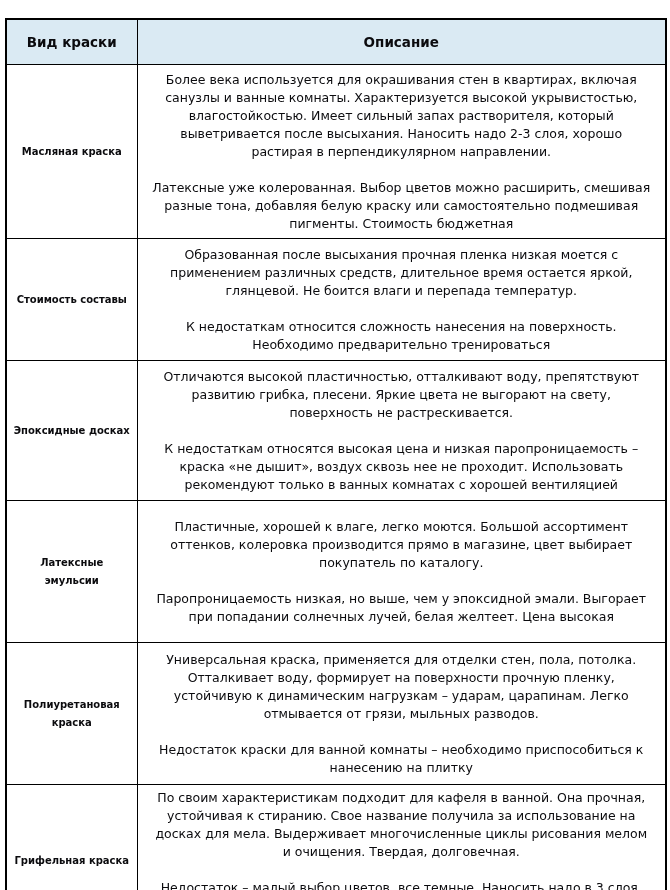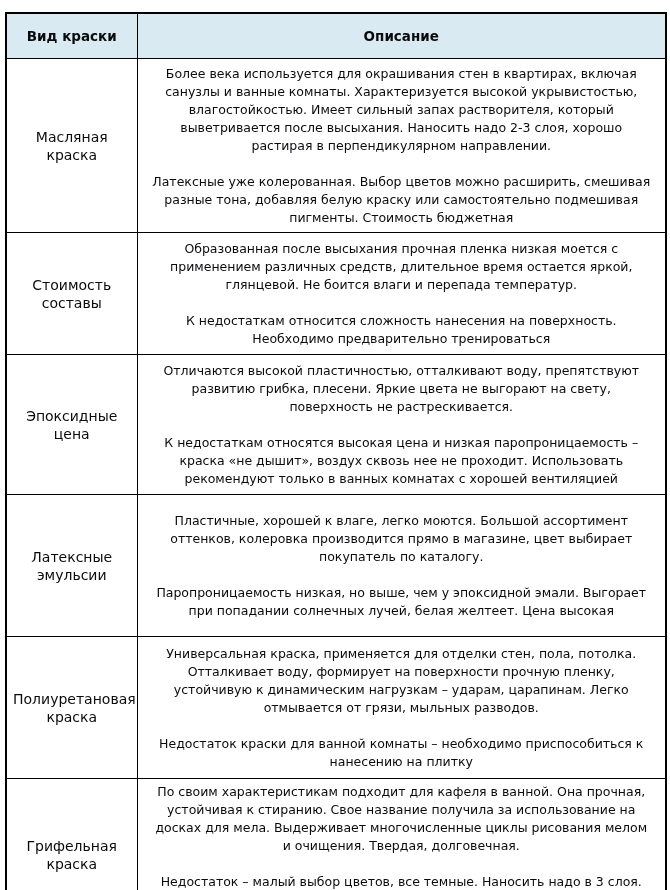--- a/index.html
+++ b/index.html
@@ -8,21 +8,21 @@
     background: #ffffff;
     width: 670px;
     height: 890px;
     font-family: "DejaVu Sans", "Liberation Sans", sans-serif;
     color: #0b0b0e;
   }
   .page {
     width: 670px;
     height: 890px;
     box-sizing: border-box;
-    padding: 12px 5px 0 5px;
+    padding: 18px 5px 0 5px;
   }
   table.paint-table {
     width: 660px;
     border-collapse: collapse;
     table-layout: fixed;
     border: 2px solid #000000;
     font-size: 12.5px;
     line-height: 18px;
   }
   col.c1 { width: 131px; }
@@ -34,21 +34,22 @@
   }
   th {
     background: #daeaf3;
     font-weight: bold;
     font-size: 13.5px;
     height: 40px;
     padding: 2px 4px;
   }
   td.type-cell {
     padding: 2px 6px;
-    font-size: 14px;
+    font-size: 10px;
+    font-weight: bold;
   }
   td.desc-cell {
     padding: 4px 13px;
   }
   td.desc-cell p {
     margin: 0;
   }
   td.desc-cell p + p {
     margin-top: 18px;
   }
@@ -83,21 +84,21 @@
         </td>
       </tr>
       <tr class="r2">
         <td class="type-cell">Стоимость составы</td>
         <td class="desc-cell">
           <p>Образованная после высыхания прочная пленка низкая моется с применением различных средств, длительное время остается яркой, глянцевой. Не боится влаги и перепада температур.</p>
           <p>К недостаткам относится сложность нанесения на поверхность. Необходимо предварительно тренироваться</p>
         </td>
       </tr>
       <tr class="r3">
-        <td class="type-cell">Эпоксидные цена</td>
+        <td class="type-cell">Эпоксидные досках</td>
         <td class="desc-cell">
           <p>Отличаются высокой пластичностью, отталкивают воду, препятствуют развитию грибка, плесени. Яркие цвета не выгорают на свету, поверхность не растрескивается.</p>
           <p>К недостаткам относятся высокая цена и низкая паропроницаемость – краска «не дышит», воздух сквозь нее не проходит. Использовать рекомендуют только в ванных комнатах с хорошей вентиляцией</p>
         </td>
       </tr>
       <tr class="r4">
         <td class="type-cell">Латексные эмульсии</td>
         <td class="desc-cell">
           <p>Пластичные, хорошей к влаге, легко моются. Большой ассортимент оттенков, колеровка производится прямо в магазине, цвет выбирает покупатель по каталогу.</p>
           <p>Паропроницаемость низкая, но выше, чем у эпоксидной эмали. Выгорает при попадании солнечных лучей, белая желтеет. Цена высокая</p>

